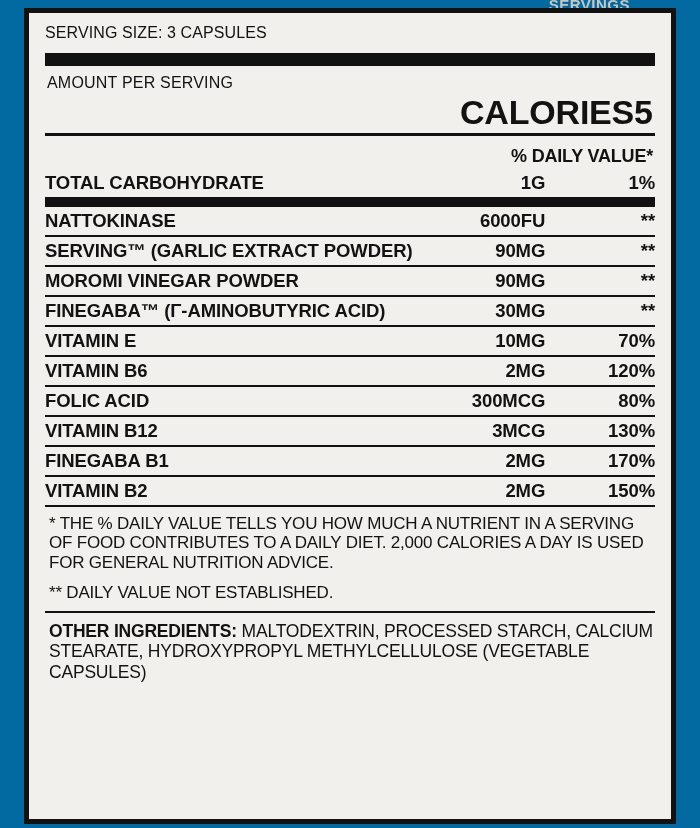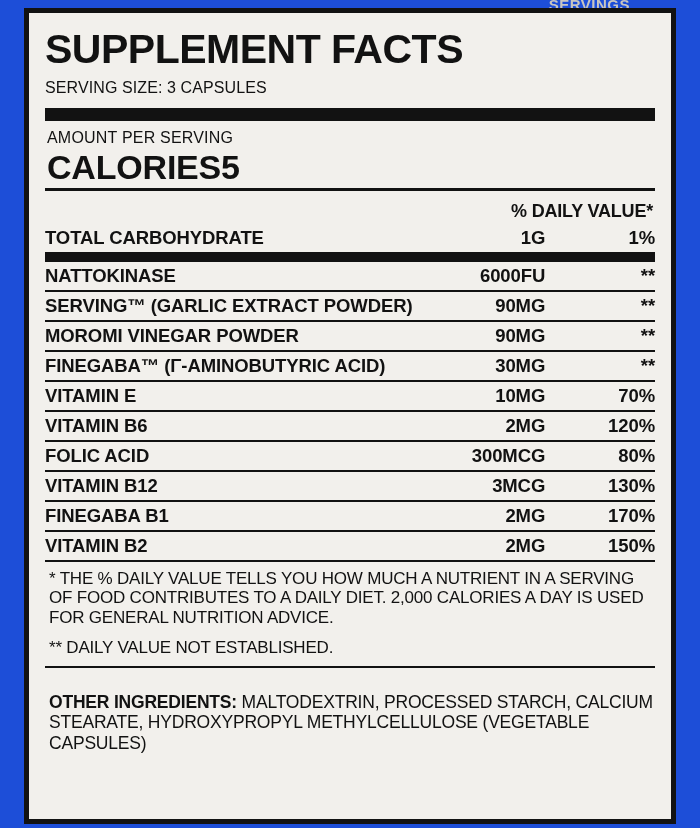--- a/index.html
+++ b/index.html
@@ -14,21 +14,21 @@
     font-family: "Liberation Sans", sans-serif;
     color: #121212;
     overflow: hidden;
     position: relative;
   }
 
   .page {
     width: 700px;
     height: 828px;
     position: relative;
-    background: #1d4ed8;
+    background: #0369a1;
   }
 
   
   .top-ghost {
     position: absolute;
     top: -4px;
     right: 70px;
     font-size: 15px;
     letter-spacing: 0.5px;
     color: #c9c6c0;
@@ -76,21 +76,21 @@
 
   .amt-per-serving {
     font-size: 16px;
     letter-spacing: 0.2px;
     padding: 8px 0 3px 2px;
   }
 
   .calories-row {
     display: flex;
     align-items: flex-end;
-    justify-content: flex-start;
+    justify-content: flex-end;
     padding: 0 2px 2px 2px;
   }
   .calories-label {
     font-size: 34px;
     font-weight: 700;
     letter-spacing: -0.2px;
     line-height: 1.05;
   }
   .calories-value {
     font-size: 34px;
@@ -136,36 +136,34 @@
     line-height: 1.16;
     letter-spacing: -0.2px;
     padding: 10px 2px 8px 4px;
   }
 
   .other {
     font-size: 17.5px;
     line-height: 1.17;
     letter-spacing: -0.2px;
     padding: 8px 2px 0 4px;
-    margin-top: 16px;
   }
   .other b {
     font-weight: 700;
   }
 </style>
 </head>
 <body>
 
 <div class="page">
 
   <div class="top-ghost">SERVINGS</div>
 
   <div class="panel">
 
-    <div class="title">SUPPLEMENT FACTS</div>
 
     <div class="serving-line">SERVING SIZE: 3 CAPSULES</div>
 
     <div class="rule-thick"></div>
 
     <div class="amt-per-serving">AMOUNT PER SERVING</div>
 
     <div class="calories-row">
       <div class="calories-label">CALORIES</div>
       <div class="calories-value">5</div>

